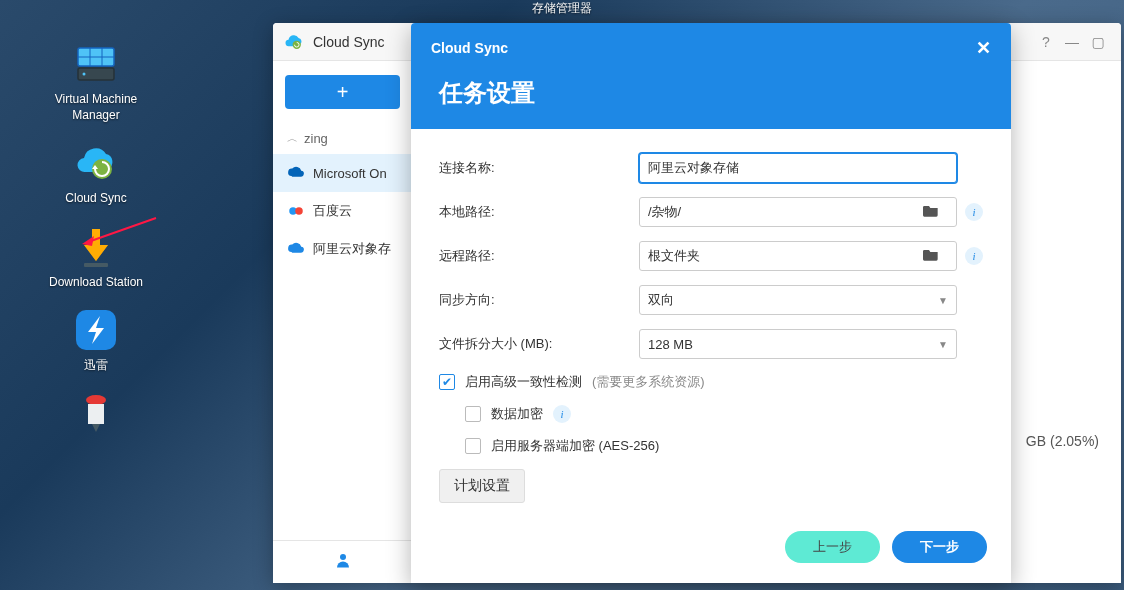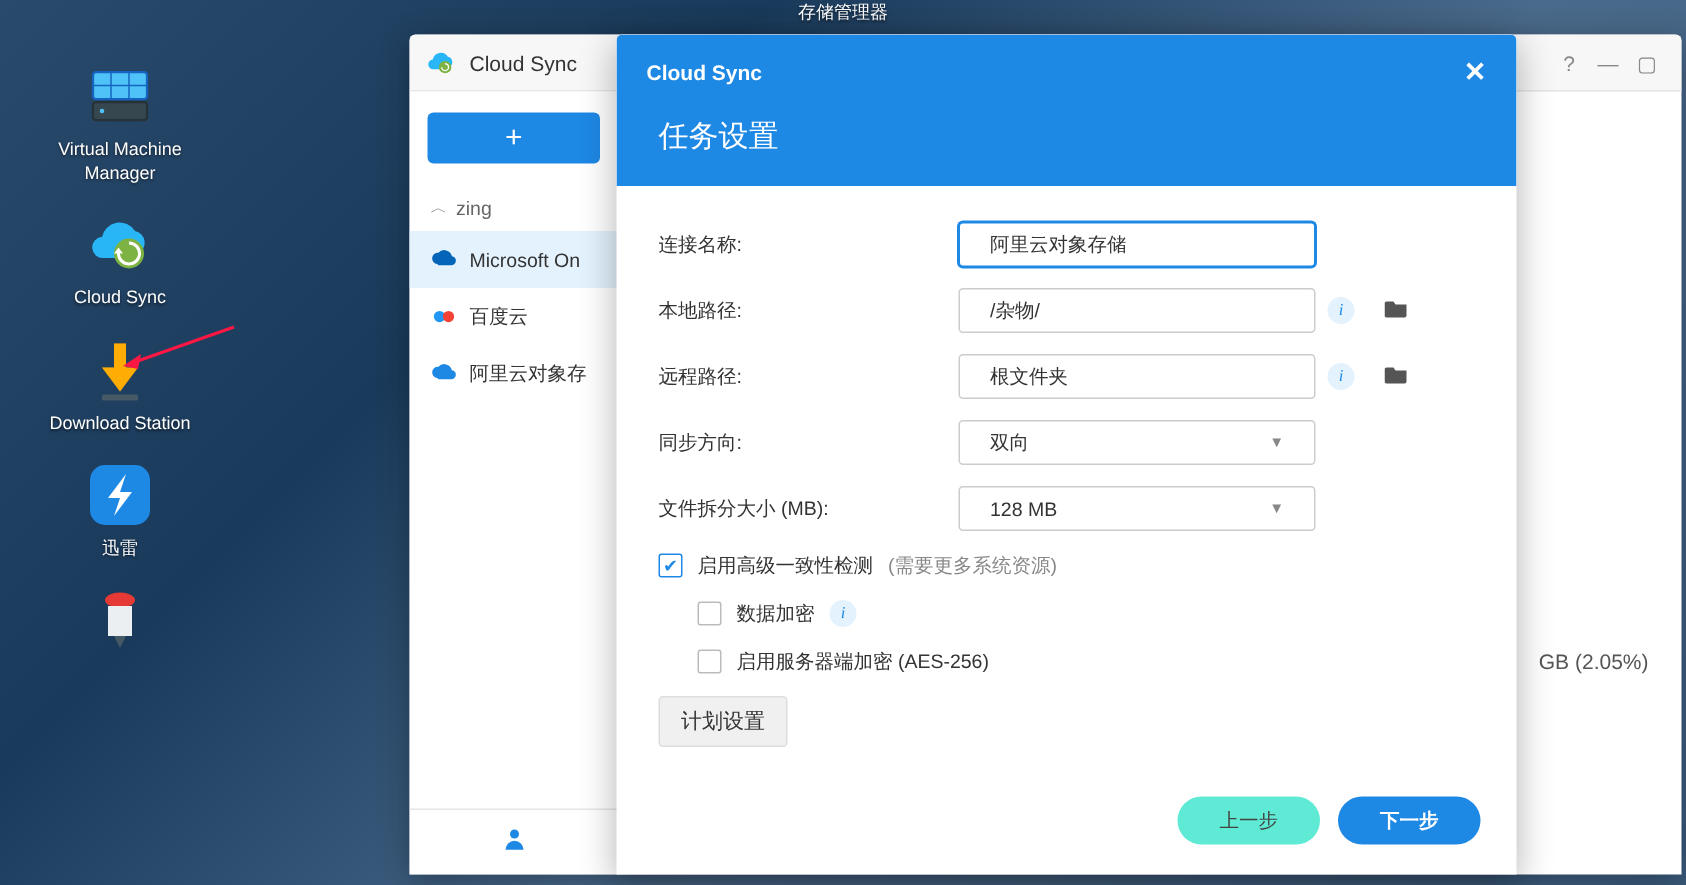--- a/index.html
+++ b/index.html
@@ -1,19 +1,19 @@
 <!DOCTYPE html>
 <html><head>
 <meta charset="utf-8">
 <style>
   * { box-sizing: border-box; margin: 0; padding: 0; font-family: "Microsoft YaHei", Arial, sans-serif; }
   body { width: 1124px; height: 590px; overflow: hidden; position: relative; background: linear-gradient(135deg, #2a4a6b 0%, #1a3a5b 30%, #4a6a8b 60%, #3a5a7b 100%); }
   
   
-  .desktop { position: absolute; left: 0; top: 0; width: 160px; padding: 4px 0; }
+  .desktop { position: absolute; left: 16px; top: 0; width: 160px; padding: 4px 0; }
   .desktop-icon { text-align: center; margin: 6px auto 16px; width: 110px; cursor: pointer; }
   .desktop-icon .ico { width: 48px; height: 48px; margin: 0 auto 4px; display: flex; align-items: center; justify-content: center; }
   .desktop-icon .lbl { color: #fff; font-size: 12px; text-shadow: 0 1px 2px rgba(0,0,0,.6); line-height: 1.3; }
   .storage-lbl { color: #fff; font-size: 12px; text-shadow: 0 1px 2px rgba(0,0,0,.6); text-align: center; margin-bottom: 22px; }
   
   
   .red-arrow { position: absolute; pointer-events: none; }
   
   
   .app-window { position: absolute; left: 273px; top: 23px; width: 848px; height: 560px; background: #fff; border-radius: 4px 4px 0 0; box-shadow: 0 4px 20px rgba(0,0,0,.3); overflow: hidden; }
@@ -33,27 +33,27 @@
   
   .main-pane { flex: 1; position: relative; padding: 20px; font-size: 13px; color: #555; }
   .usage-txt { position: absolute; right: 22px; top: 372px; font-size: 14px; color: #555; }
   
   
   .modal { position: absolute; left: 411px; top: 23px; width: 600px; height: 560px; background: #fff; border-radius: 4px 4px 0 0; box-shadow: 0 6px 24px rgba(0,0,0,.3); overflow: hidden; display: flex; flex-direction: column; }
   .modal-head { background: #1e88e5; color: #fff; padding: 14px 20px 20px; }
   .modal-title-row { display: flex; align-items: center; justify-content: space-between; margin-bottom: 18px; }
   .modal-app { font-size: 14px; font-weight: bold; }
   .modal-close { color: #fff; cursor: pointer; font-size: 18px; font-weight: bold; }
-  .modal-heading { font-size: 20px; font-weight: normal; padding-left: 8px; }
+  .modal-heading { font-size: 24px; font-weight: bold; padding-left: 8px; }
   
   .modal-body { flex: 1; padding: 24px 28px 0; overflow: auto; }
   .form-row { display: flex; align-items: center; margin-bottom: 14px; font-size: 13px; color: #333; position: relative; }
   .form-label { width: 200px; flex: none; }
   .form-ctrl { flex: 1; position: relative; display: flex; align-items: center; gap: 8px; }
-  .text-input, .select-input { width: 238px; height: 30px; border: 1px solid #ccc; border-radius: 3px; padding: 0 20px; font-size: 13px; color: #333; background: #fff; }
+  .text-input, .select-input { width: 318px; height: 30px; border: 1px solid #ccc; border-radius: 3px; padding: 0 8px; font-size: 13px; color: #333; background: #fff; }
   .text-input.focus { border-color: #1e88e5; box-shadow: 0 0 0 1px #1e88e5; }
   .browse-icon { position: absolute; right: 44px; top: 6px; color: #555; cursor: pointer; }
   .info-icon { width: 18px; height: 18px; border-radius: 50%; background: #e3f2fd; color: #1e88e5; font-size: 11px; display: flex; align-items: center; justify-content: center; cursor: pointer; font-style: italic; font-family: Georgia, serif; }
   .select-input { display: flex; align-items: center; justify-content: space-between; cursor: pointer; }
   .caret { color: #888; font-size: 10px; }
   
   .check-row { display: flex; align-items: center; gap: 10px; margin: 14px 0; font-size: 13px; color: #333; }
   .checkbox { width: 16px; height: 16px; border: 1px solid #bbb; border-radius: 2px; display: flex; align-items: center; justify-content: center; cursor: pointer; flex: none; color: #1e88e5; font-size: 12px; }
   .checkbox.checked { border-color: #1e88e5; }
   .subtle { color: #888; }

